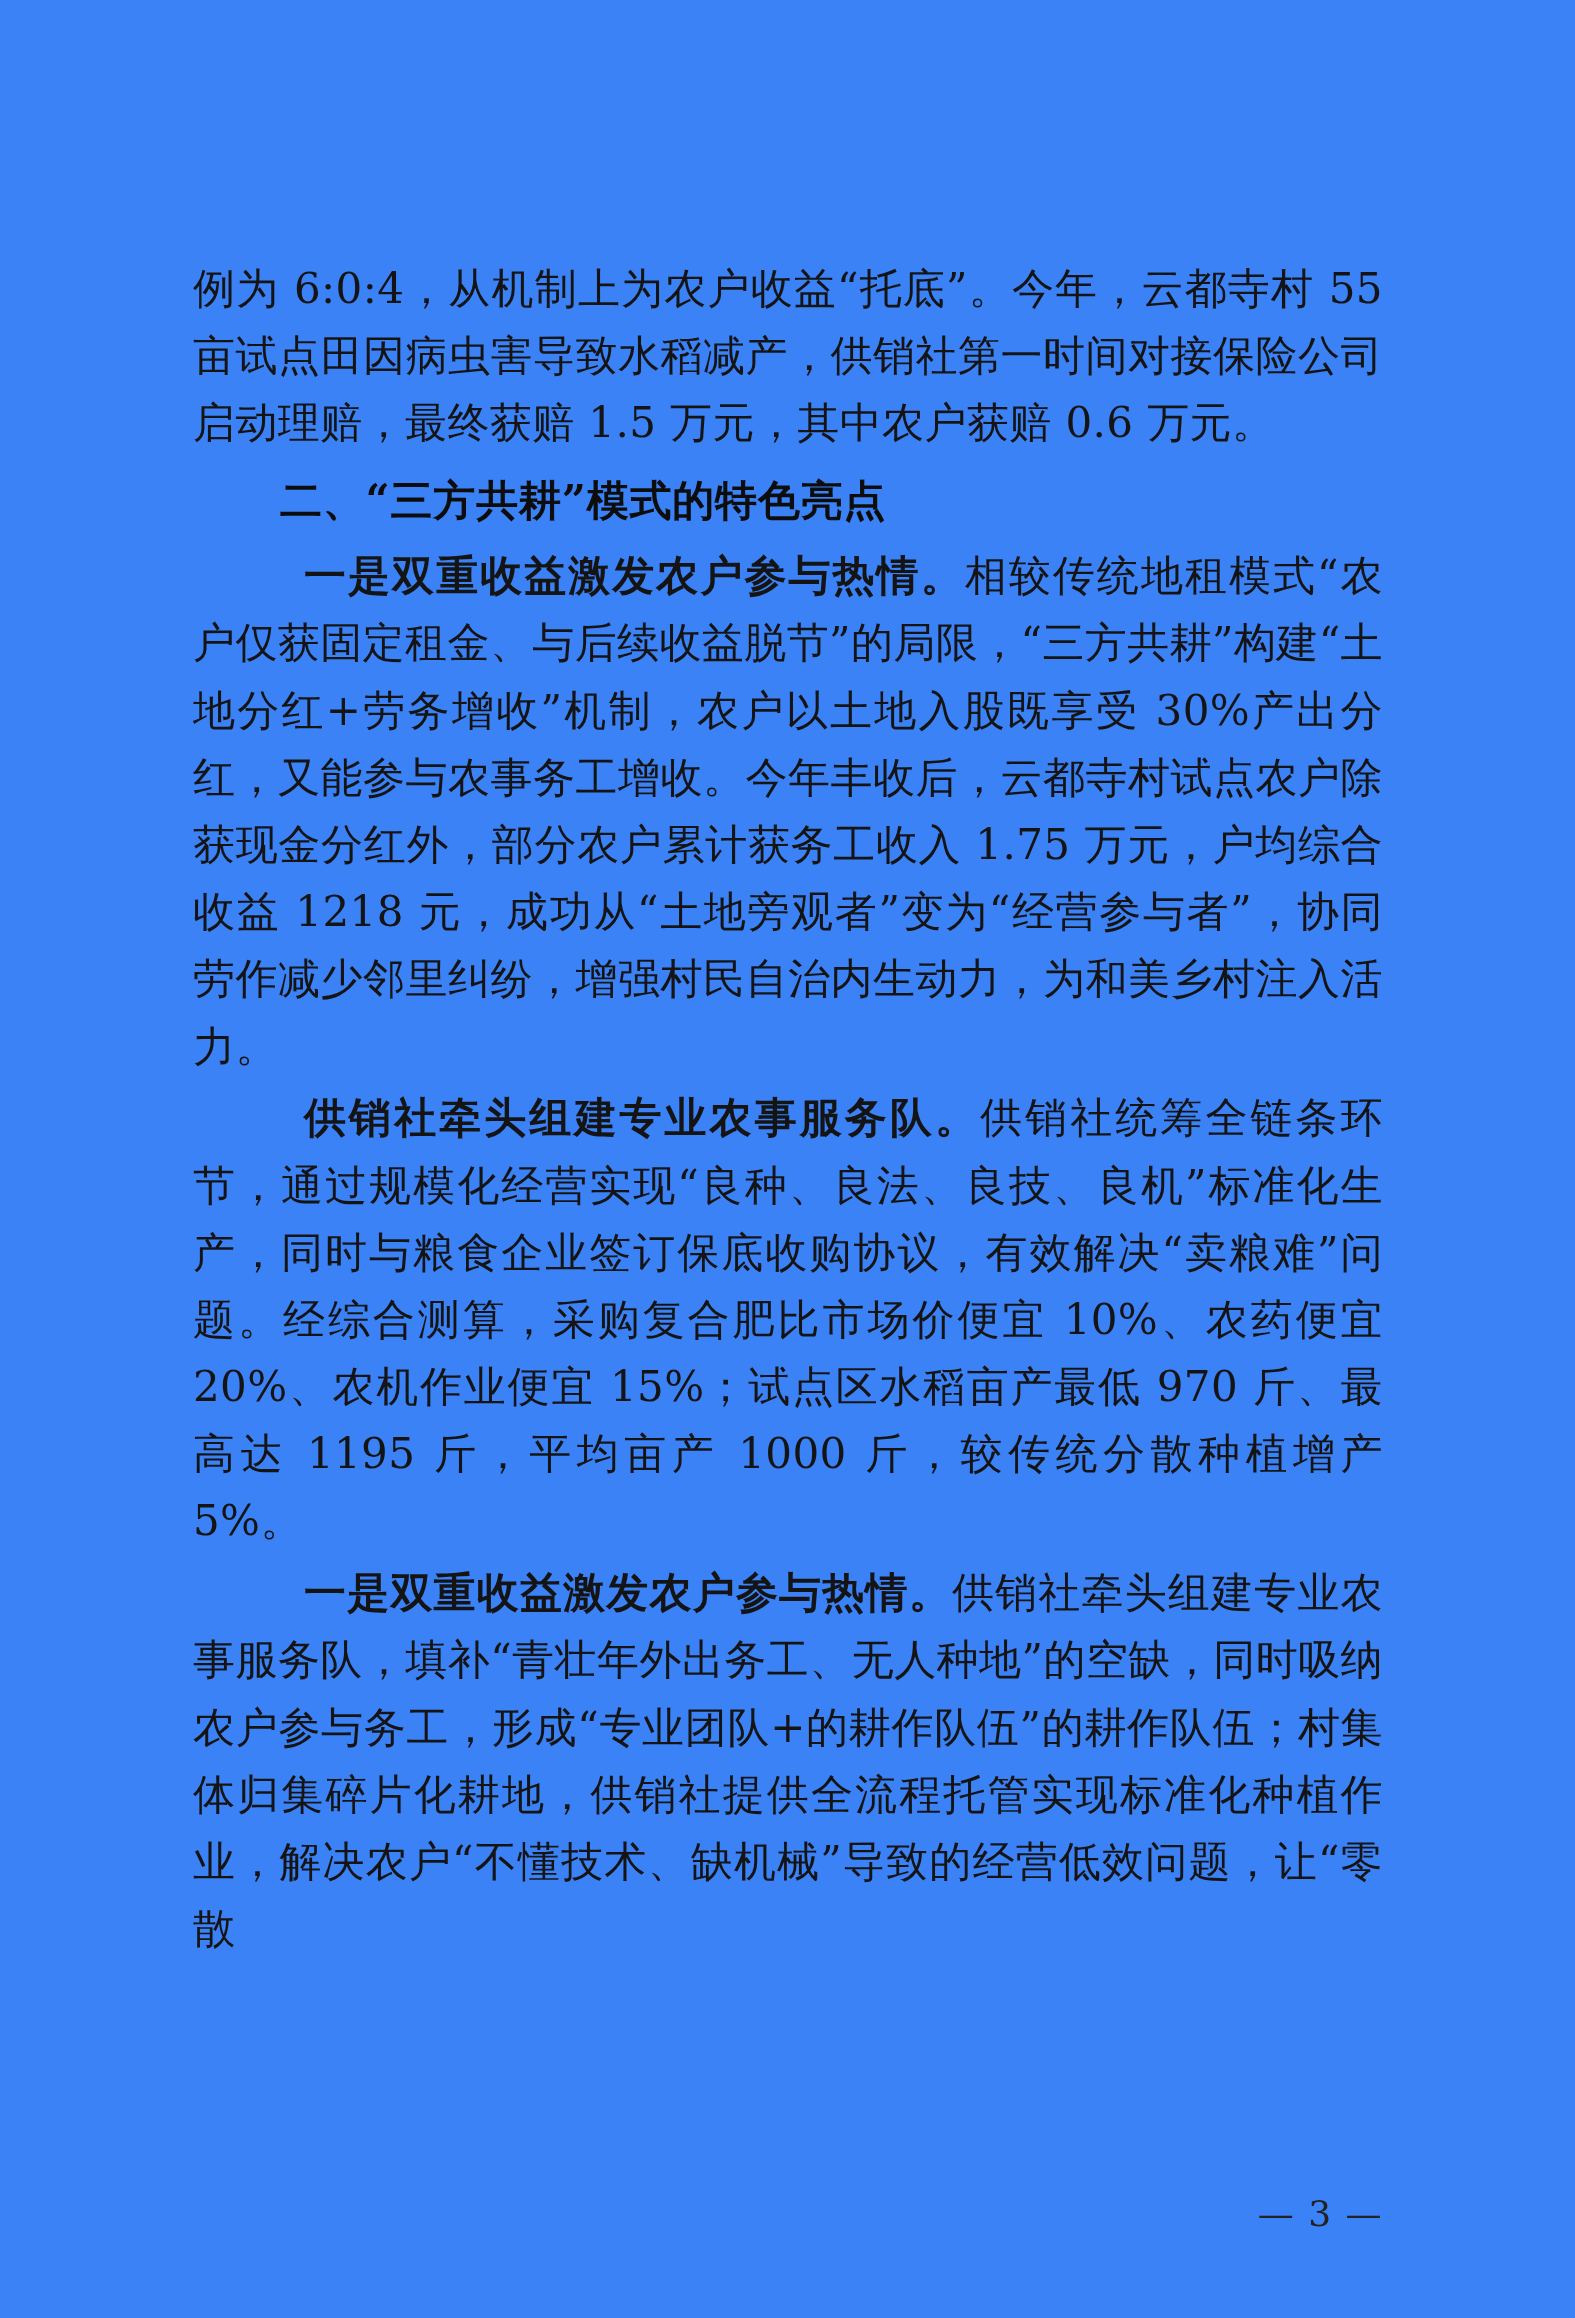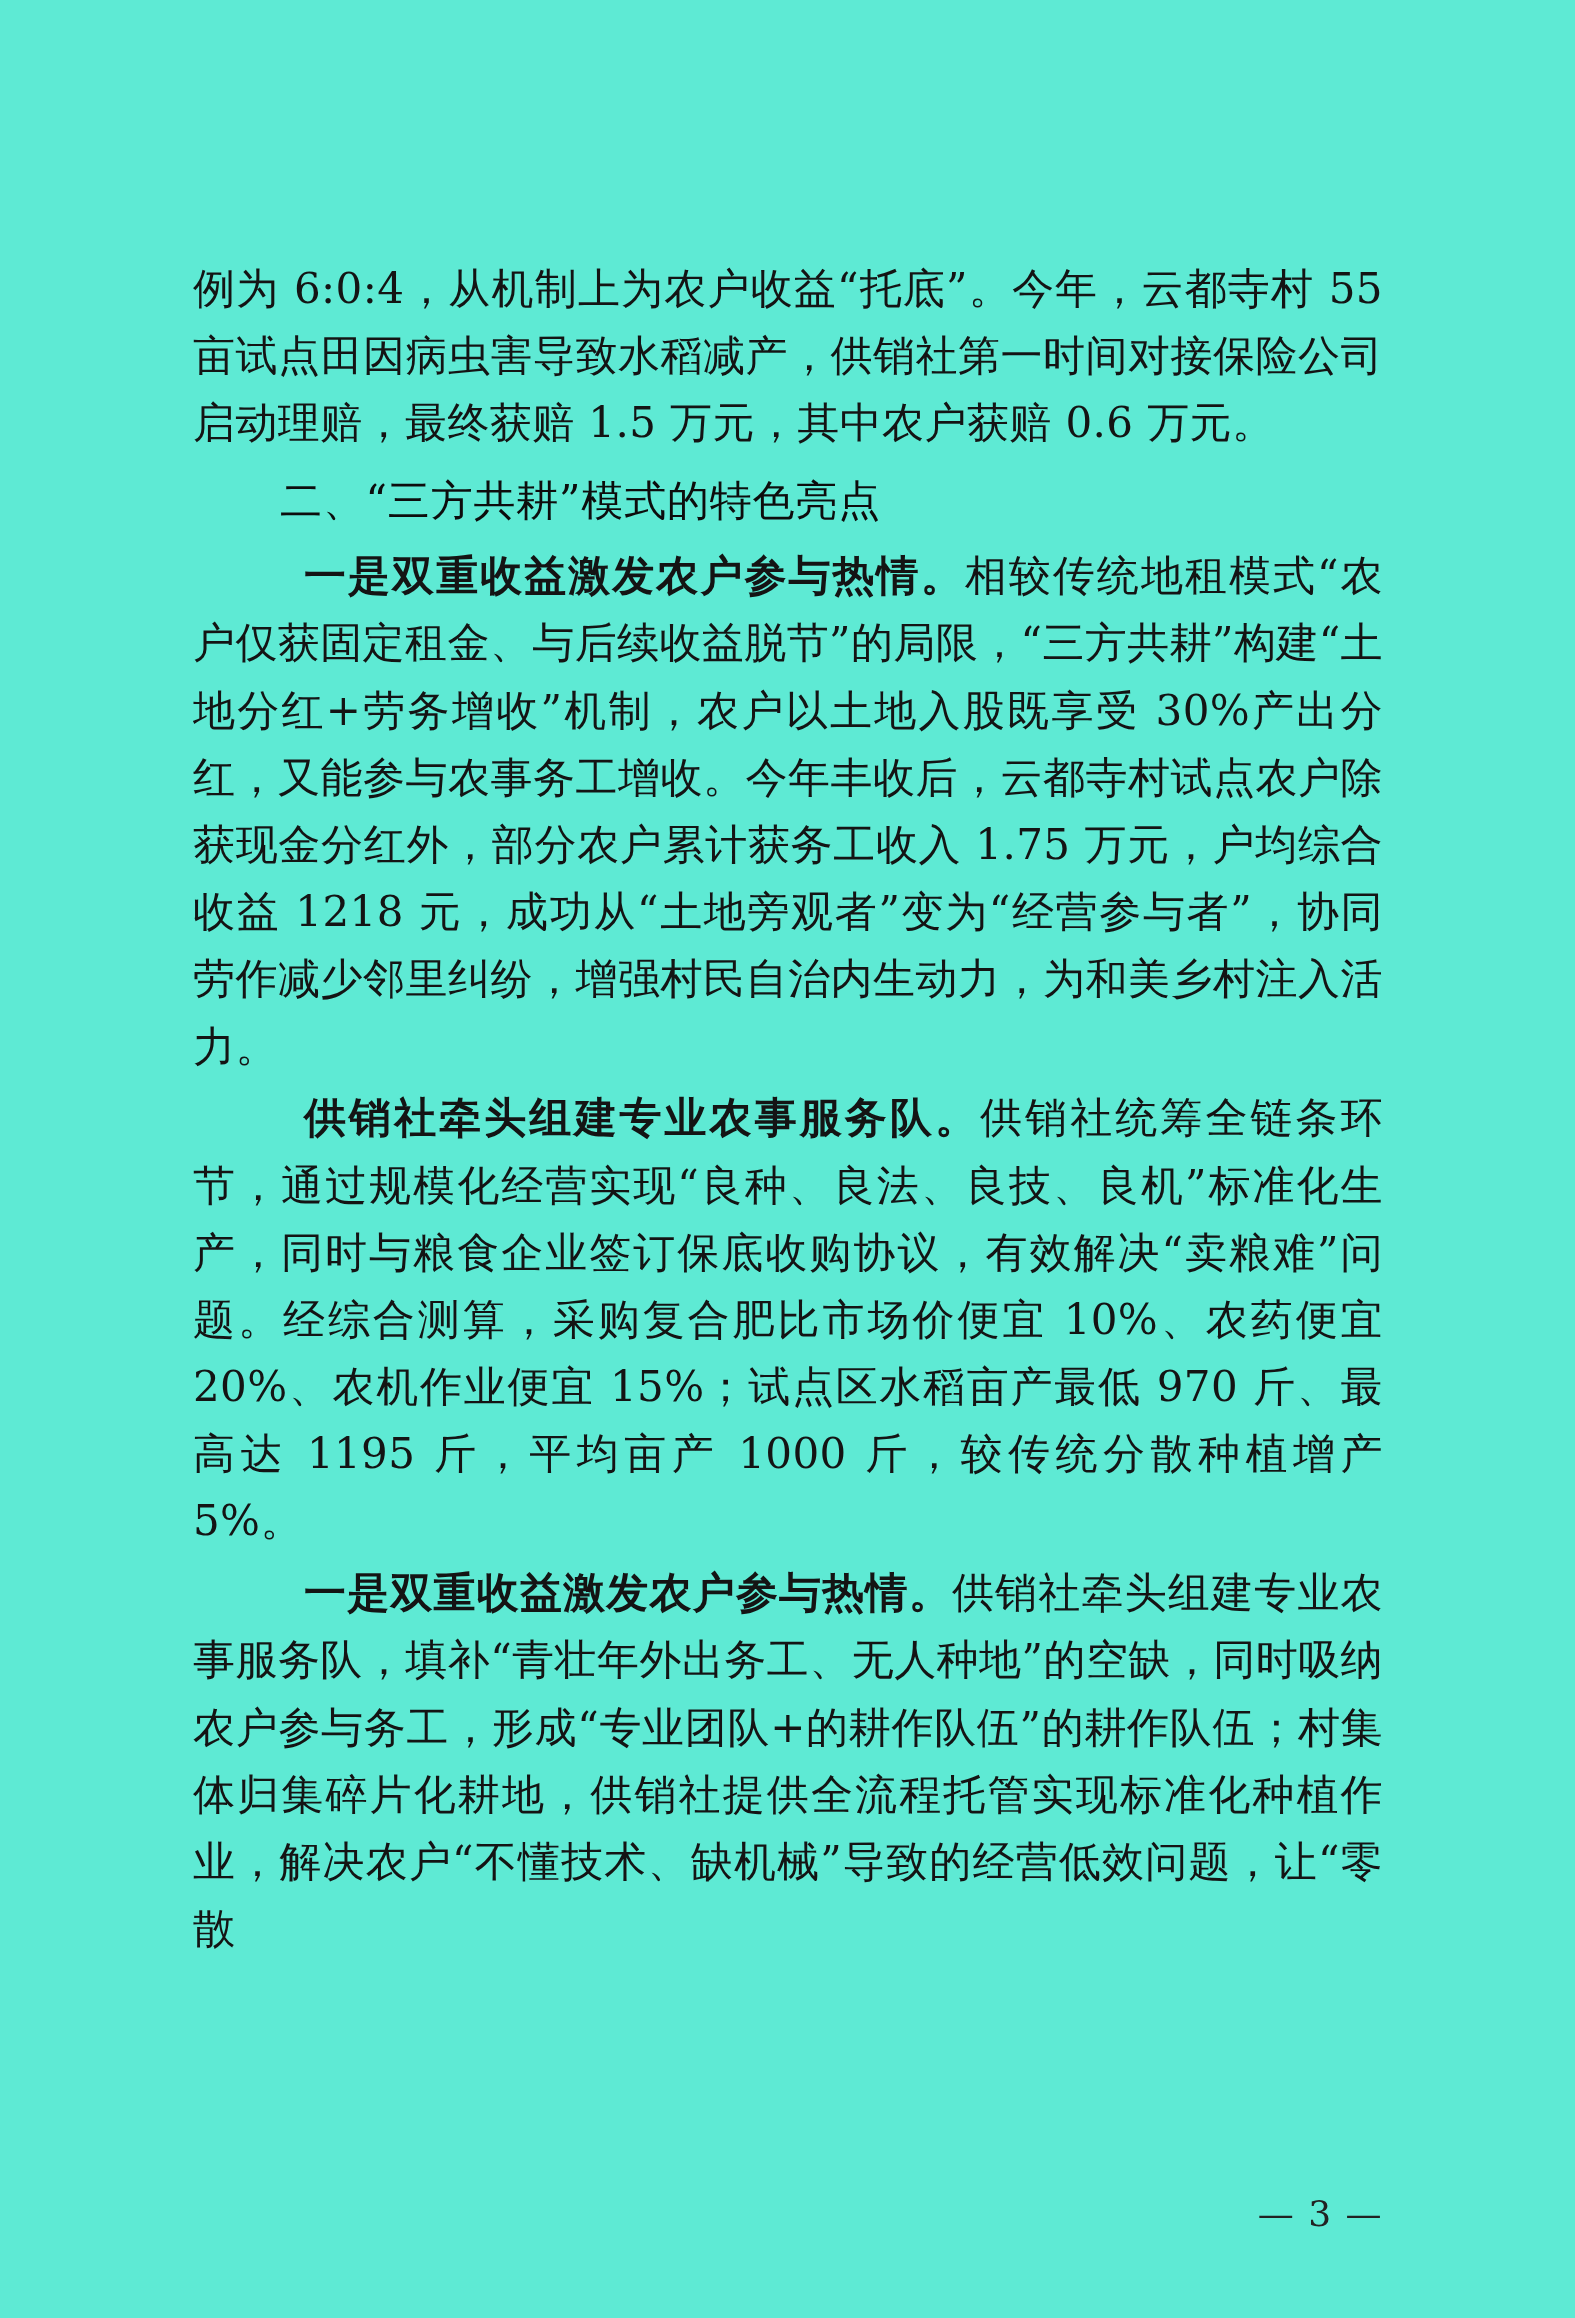--- a/index.html
+++ b/index.html
@@ -14,21 +14,21 @@
     color: #1a1a1a;
     position: relative;
     overflow: hidden;
   }
   .page {
     position: absolute;
     top: 0;
     left: 0;
     width: 1576px;
     height: 2319px;
-    background: #5eead4;
+    background: #3b82f6;
     box-sizing: border-box;
     padding: 255px 193px 93px 193px;
   }
   .doc-body {
     position: relative;
   }
   p.para {
     margin: 0 0 4.6px 0;
     font-size: 42px;
     line-height: 1.60;
@@ -38,21 +38,21 @@
     color: #141414;
     font-family: "DejaVu Serif", "Liberation Serif", serif;
   }
   p.para.indent {
     text-indent: 87px;
   }
   p.heading {
     margin: 10.8px 0 7.7px 0;
     font-size: 42px;
     line-height: 1.60;
-    font-weight: normal;
+    font-weight: bold;
     text-indent: 87px;
     letter-spacing: 0.8px;
     color: #0d0d0d;
   }
   .lead {
     font-weight: bold;
     margin-left: 24px;
   }
   .page-number {
     position: absolute;

